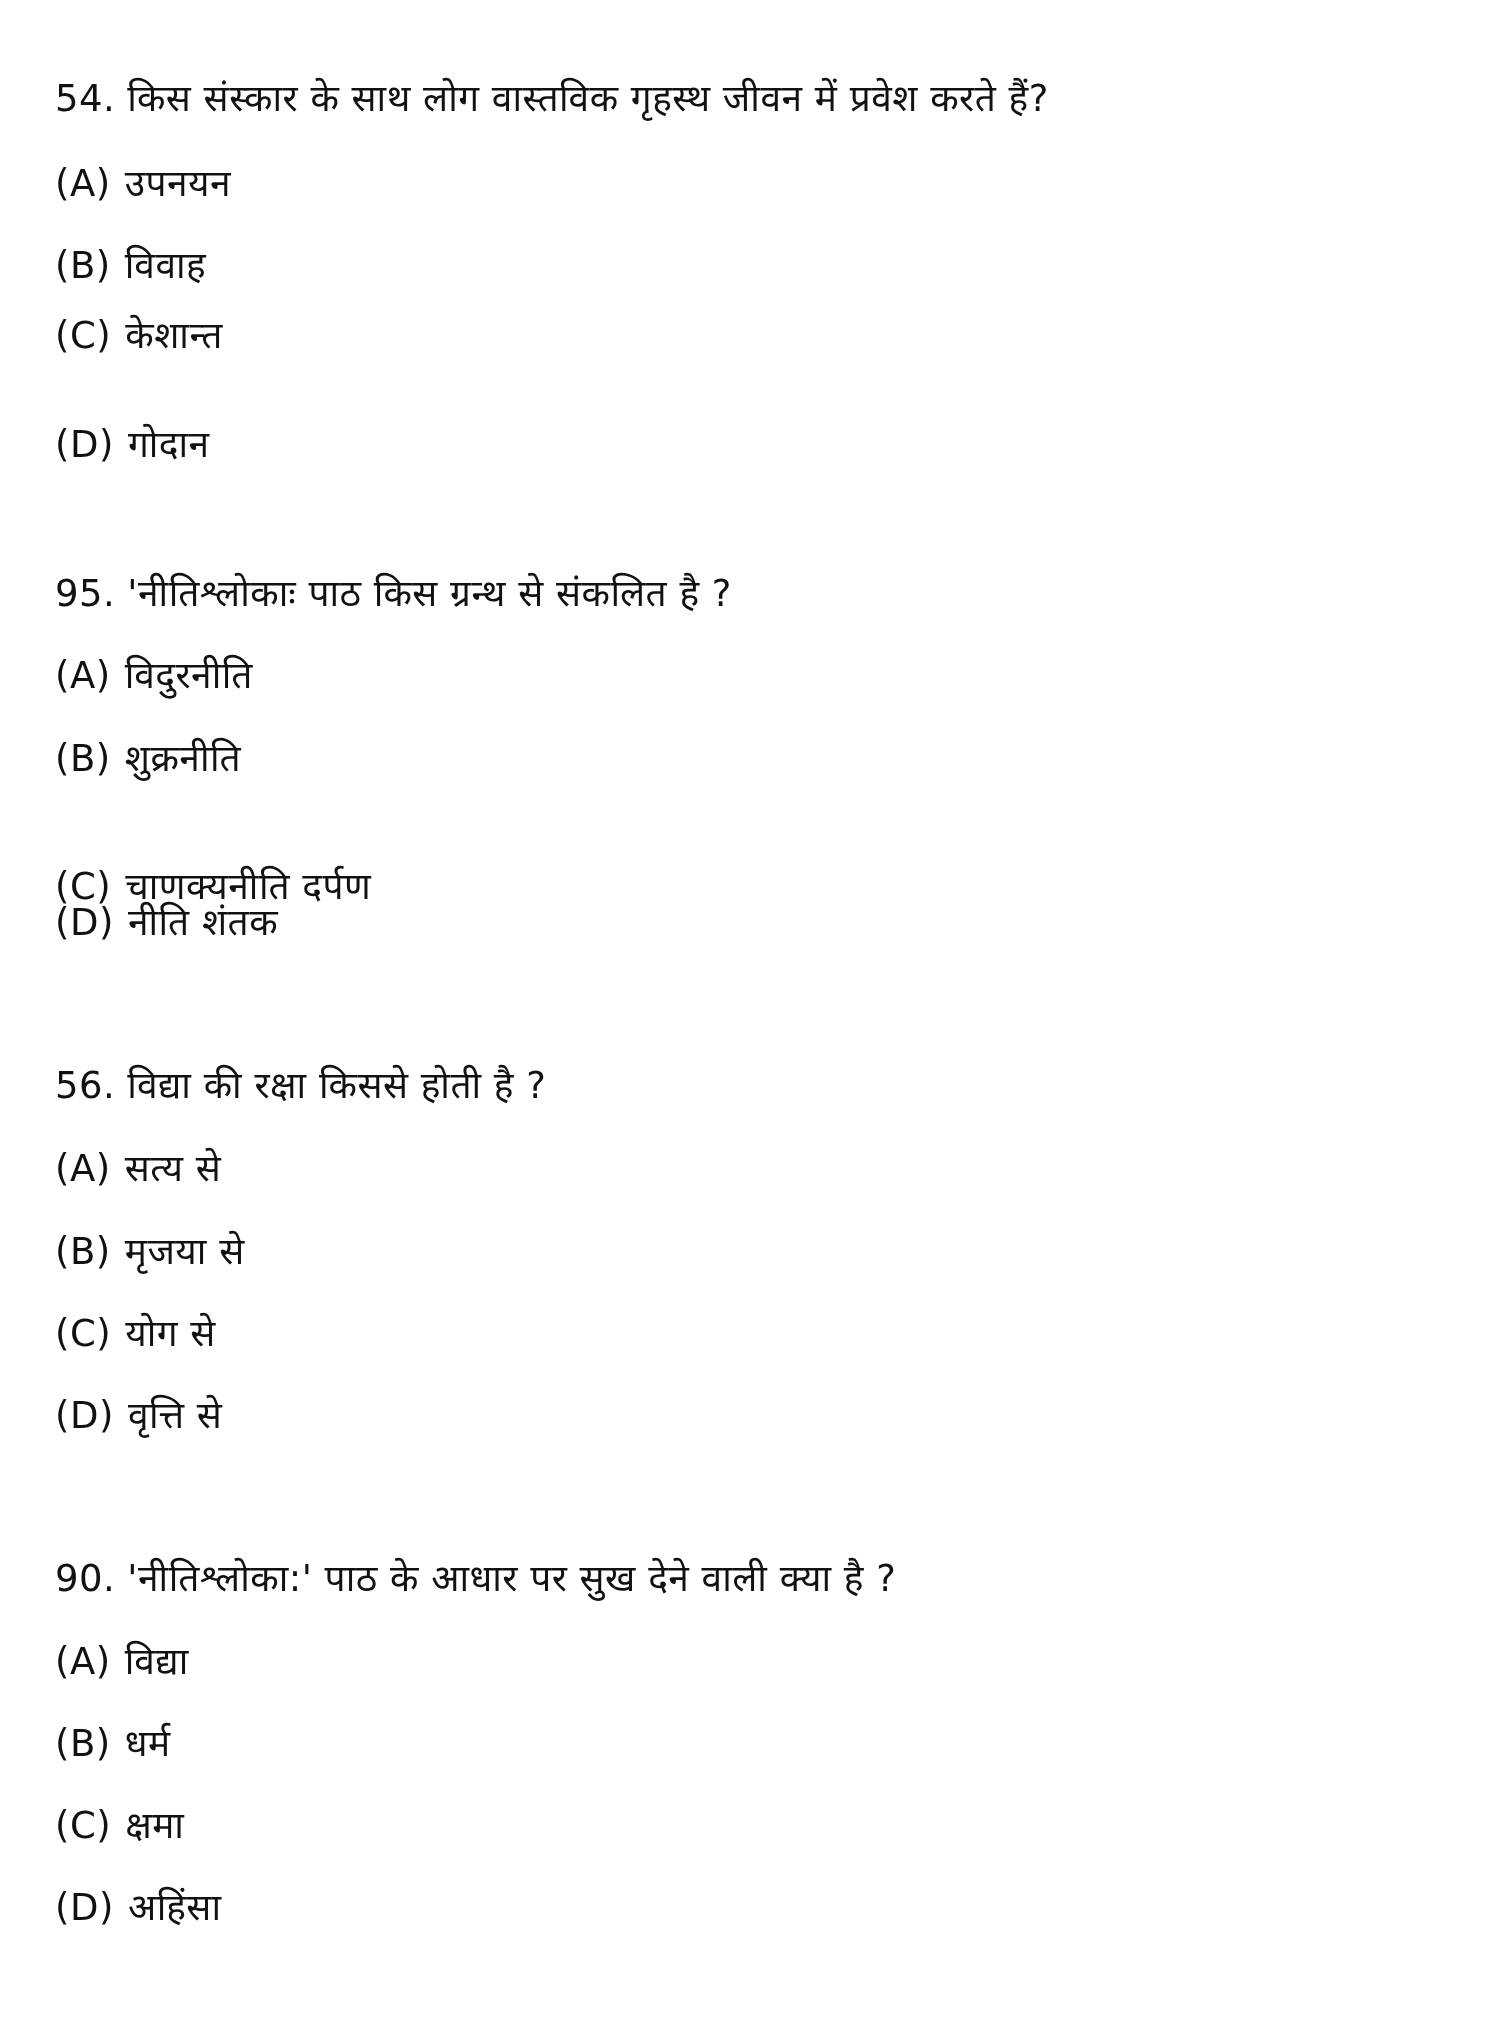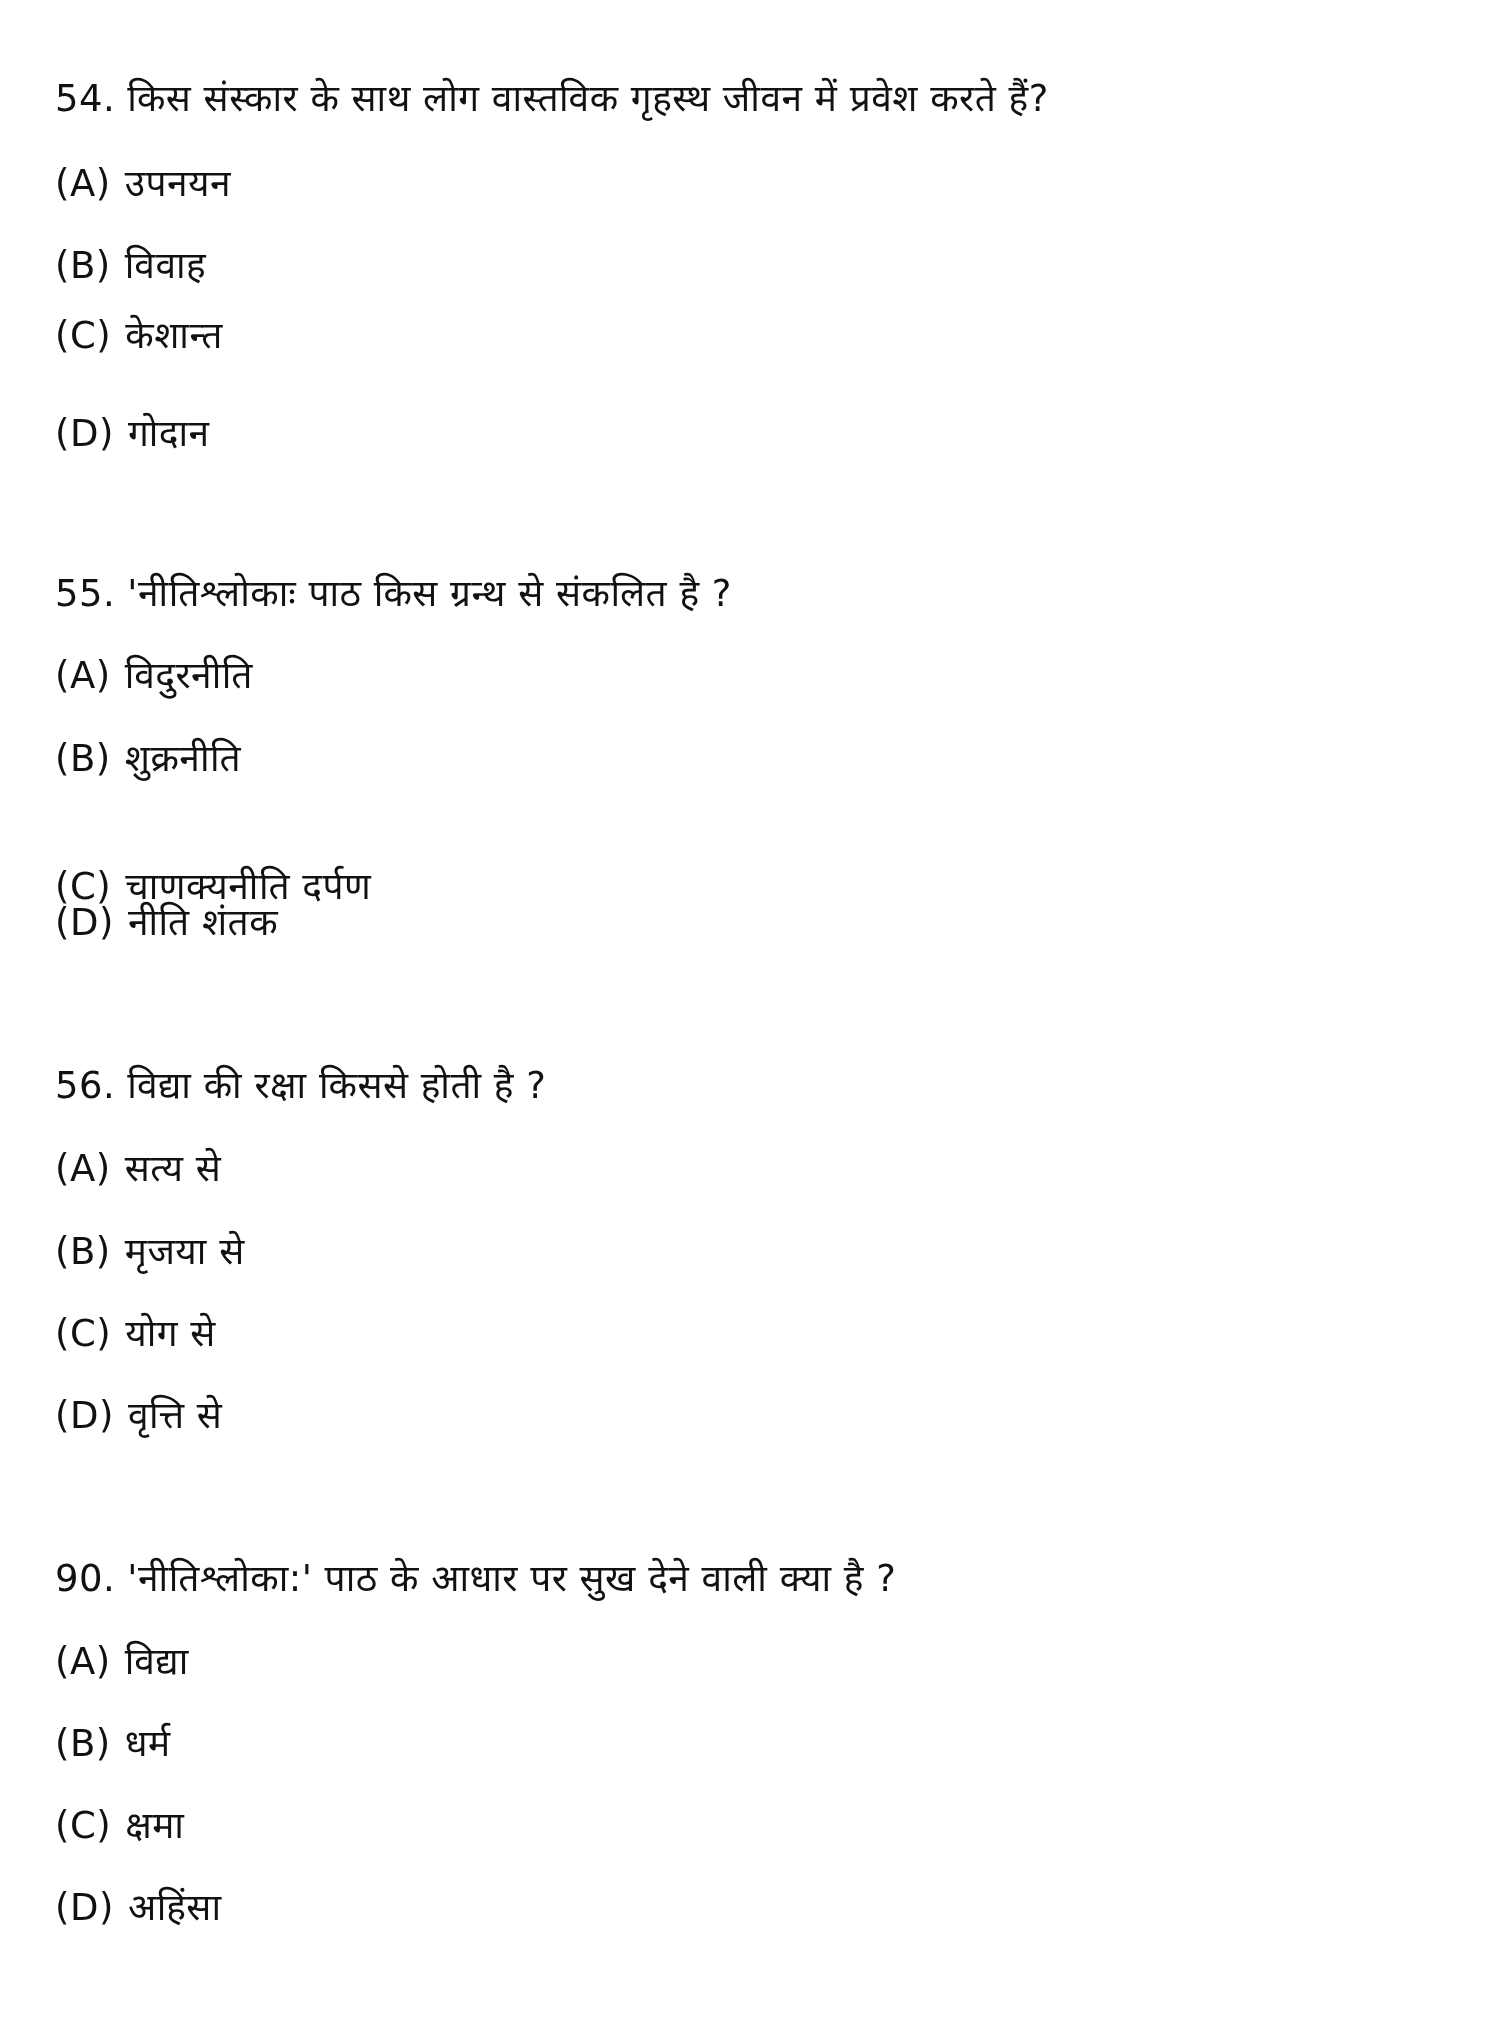--- a/index.html
+++ b/index.html
@@ -11,24 +11,24 @@
   </style>
 </head>
 <body>
 
 <div class="line" style="top:75px">
   <span class="q-num">54.</span><span>किस संस्कार के साथ लोग वास्तविक गृहस्थ जीवन में प्रवेश करते हैं?</span>
 </div>
 <div class="line" style="top:160px"><span class="opt-key">(A)</span><span>उपनयन</span></div>
 <div class="line" style="top:242px"><span class="opt-key">(B)</span><span>विवाह</span></div>
 <div class="line" style="top:312px"><span class="opt-key">(C)</span><span>केशान्त</span></div>
-<div class="line" style="top:410px"><span class="opt-key">(D)</span><span>गोदान</span></div>
+<div class="line" style="top:421px"><span class="opt-key">(D)</span><span>गोदान</span></div>
 
 <div class="line" style="top:570px">
-  <span class="q-num">55.</span><span>'नीतिश्लोकाः पाठ किस ग्रन्थ से संकलित है ?</span>
+  <span class="q-num">95.</span><span>'नीतिश्लोकाः पाठ किस ग्रन्थ से संकलित है ?</span>
 </div>
 <div class="line" style="top:652px"><span class="opt-key">(A)</span><span>विदुरनीति</span></div>
 <div class="line" style="top:735px"><span class="opt-key">(B)</span><span>शुक्रनीति</span></div>
 <div class="line" style="top:863px"><span class="opt-key">(C)</span><span>चाणक्यनीति दर्पण</span></div>
 <div class="line" style="top:899px"><span class="opt-key">(D)</span><span>नीति शंतक</span></div>
 
 <div class="line" style="top:1062px">
   <span class="q-num">56.</span><span>विद्या की रक्षा किससे होती है ?</span>
 </div>
 <div class="line" style="top:1145px"><span class="opt-key">(A)</span><span>सत्य से</span></div>

